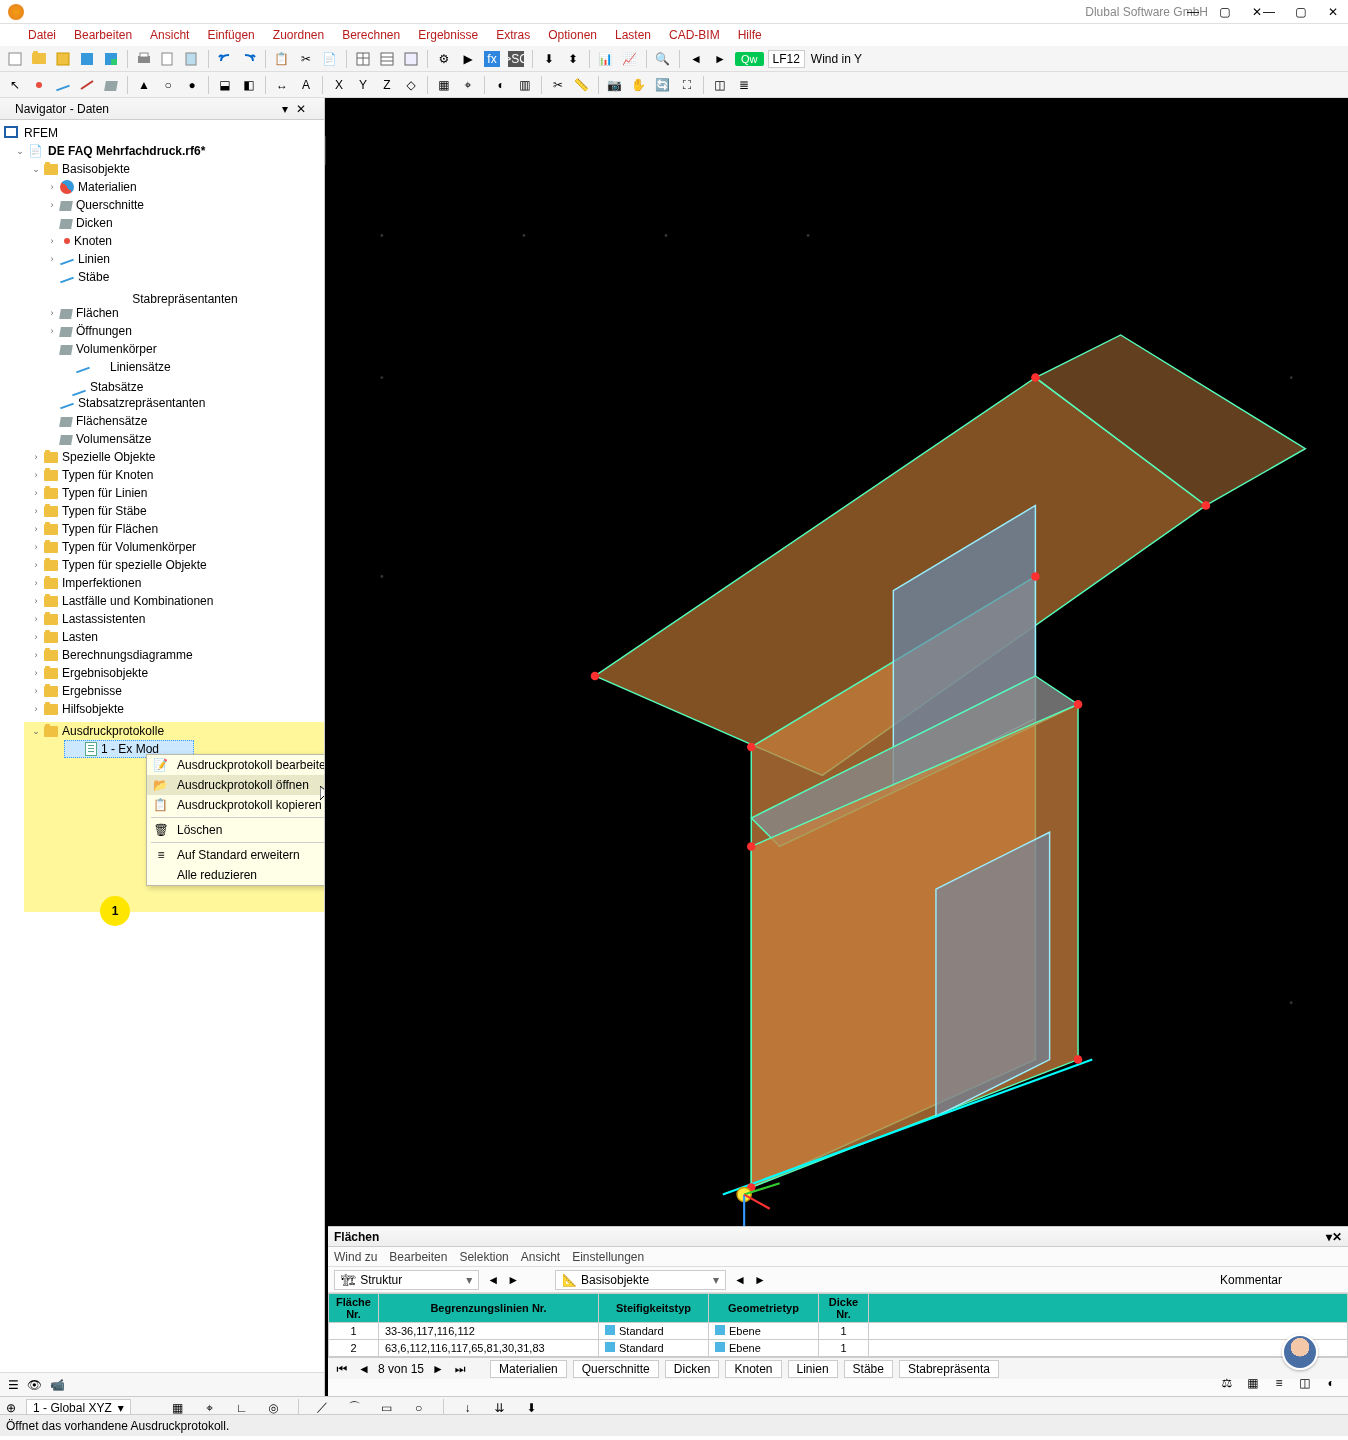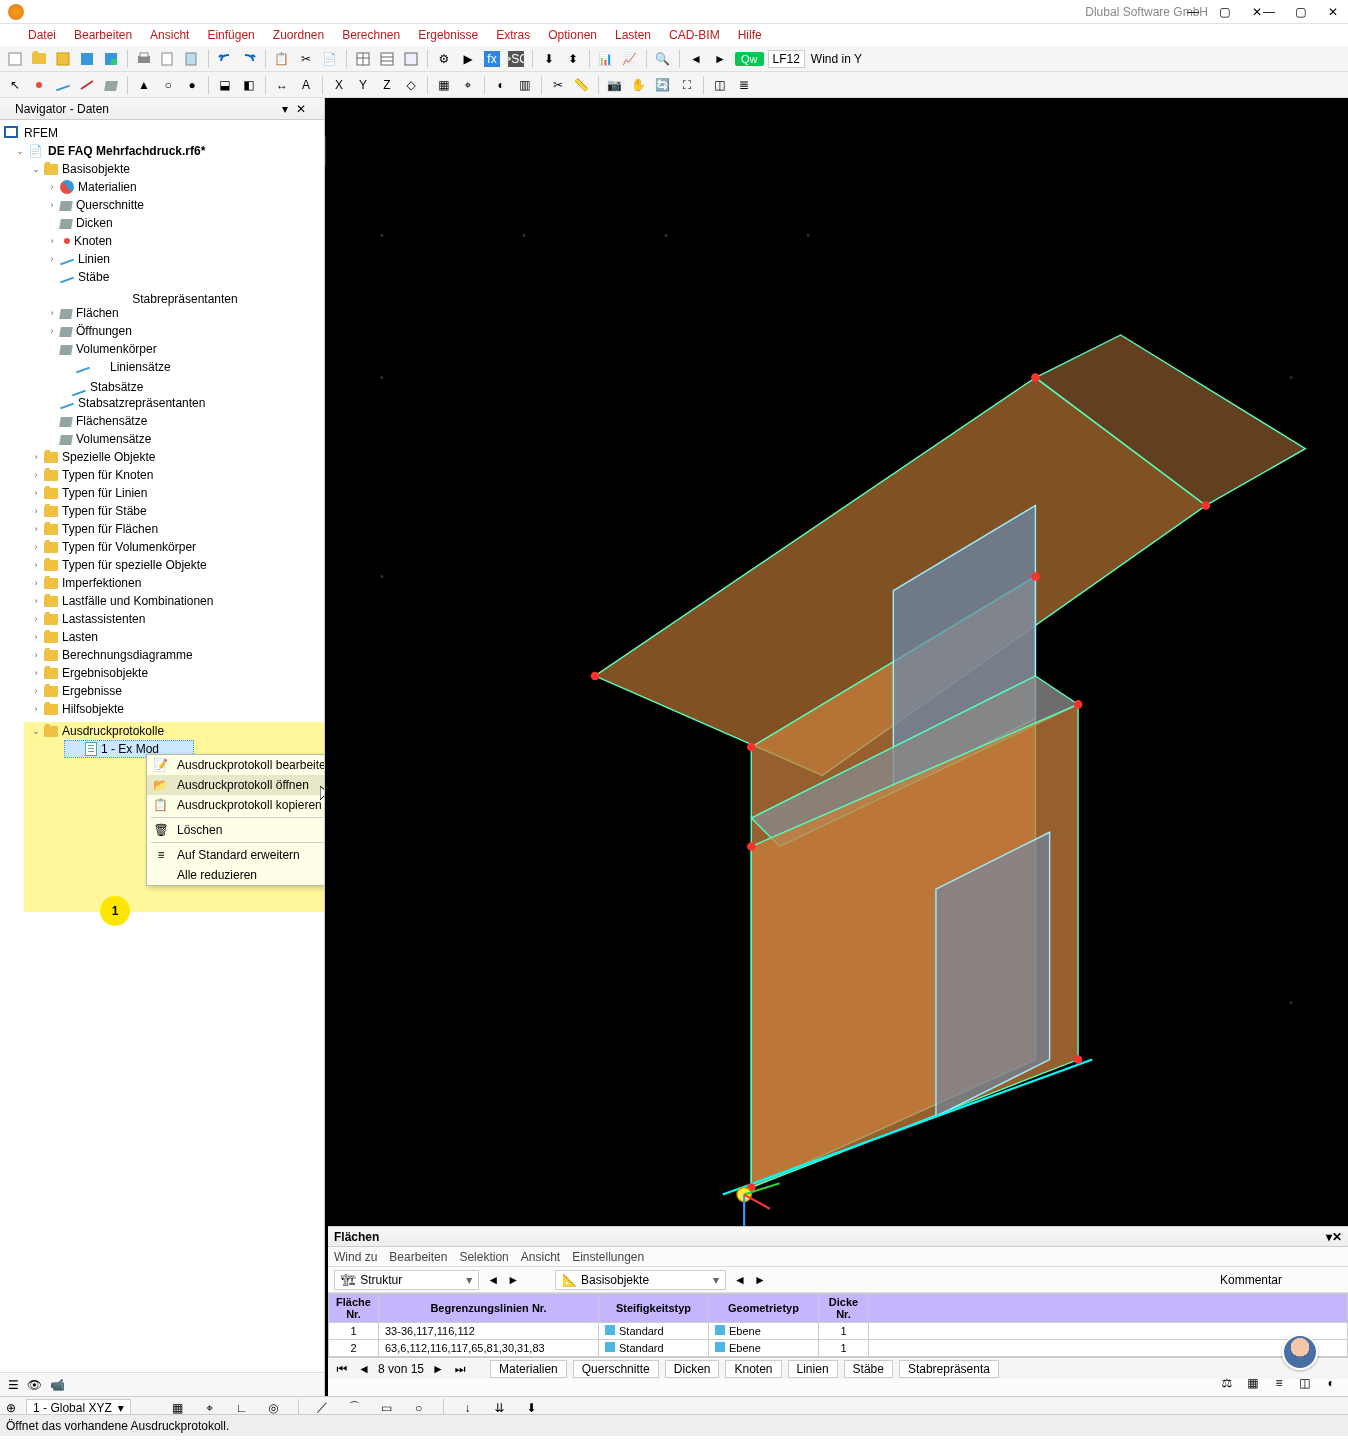--- a/index.html
+++ b/index.html
@@ -71,21 +71,21 @@
   
   .bottom-panel { position: absolute; left: 328px; right: 0; bottom: 44px; height: 170px; background: #fbfbfb; border-top: 1px solid #ccc; }
   .bp-header { height: 20px; background: linear-gradient(#f8f8f8, #eee); display: flex; align-items: center; padding: 0 6px; font-weight: bold; border-bottom: 1px solid #ccc; }
   .bp-sub { height: 20px; display: flex; align-items: center; gap: 12px; padding: 0 6px; border-bottom: 1px solid #ddd; }
   .bp-sub span { color: #444; cursor: pointer; }
   .bp-selectors { height: 26px; display: flex; align-items: center; gap: 8px; padding: 0 6px; border-bottom: 1px solid #ddd; }
   .bp-sel { display: flex; align-items: center; gap: 4px; border: 1px solid #ccc; height: 20px; padding: 0 6px; background: #fff; }
   .bp-sel .drop { margin-left: 60px; color: #666; }
   table.bp-table { width: 100%; border-collapse: collapse; }
   table.bp-table th, table.bp-table td { border: 1px solid #ccc; padding: 2px 6px; text-align: center; font-size: 11px; background: #fff; }
-  table.bp-table th { background: #c4b5fd; }
+  table.bp-table th { background: #14b8a6; }
   .bp-nav { height: 22px; display: flex; align-items: center; gap: 6px; padding: 0 6px; border-top: 1px solid #ccc; background: #f5f5f5; }
   .bp-nav .nav-btn { width: 16px; text-align: center; cursor: pointer; }
   .bp-nav .tab { padding: 1px 8px; background: #fff; border: 1px solid #ccc; cursor: pointer; }
   
   
   .statusbar { position: absolute; left: 0; right: 0; height: 22px; background: #f5f5f5; border-top: 1px solid #ccc; display: flex; align-items: center; padding: 0 6px; gap: 10px; font-size: 11px; }
   .status1 { bottom: 22px; }
   .status2 { bottom: 4px; background: #eee; }
   .coord-sel { border: 1px solid #ccc; padding: 1px 6px; background: #fff; display: flex; align-items: center; gap: 6px; }
   

